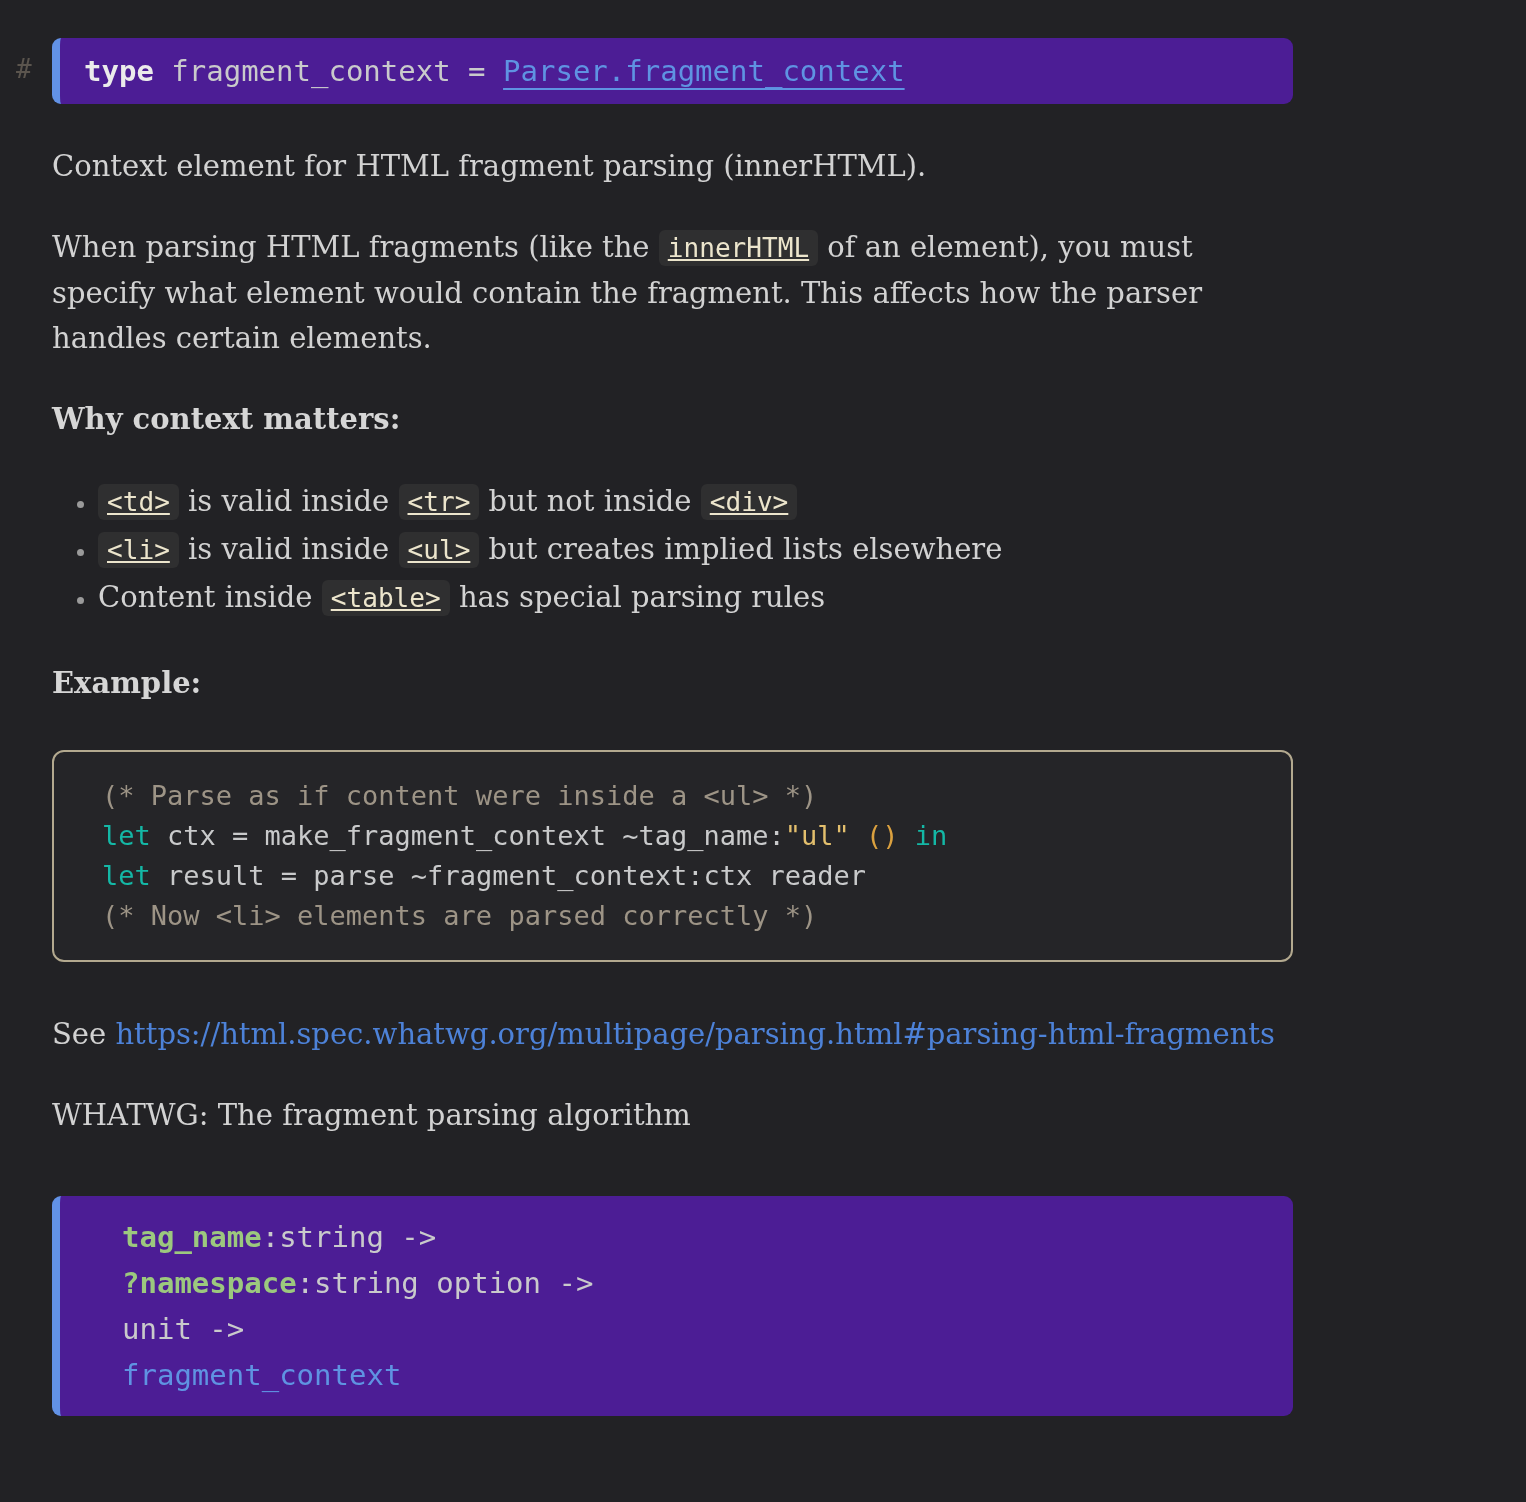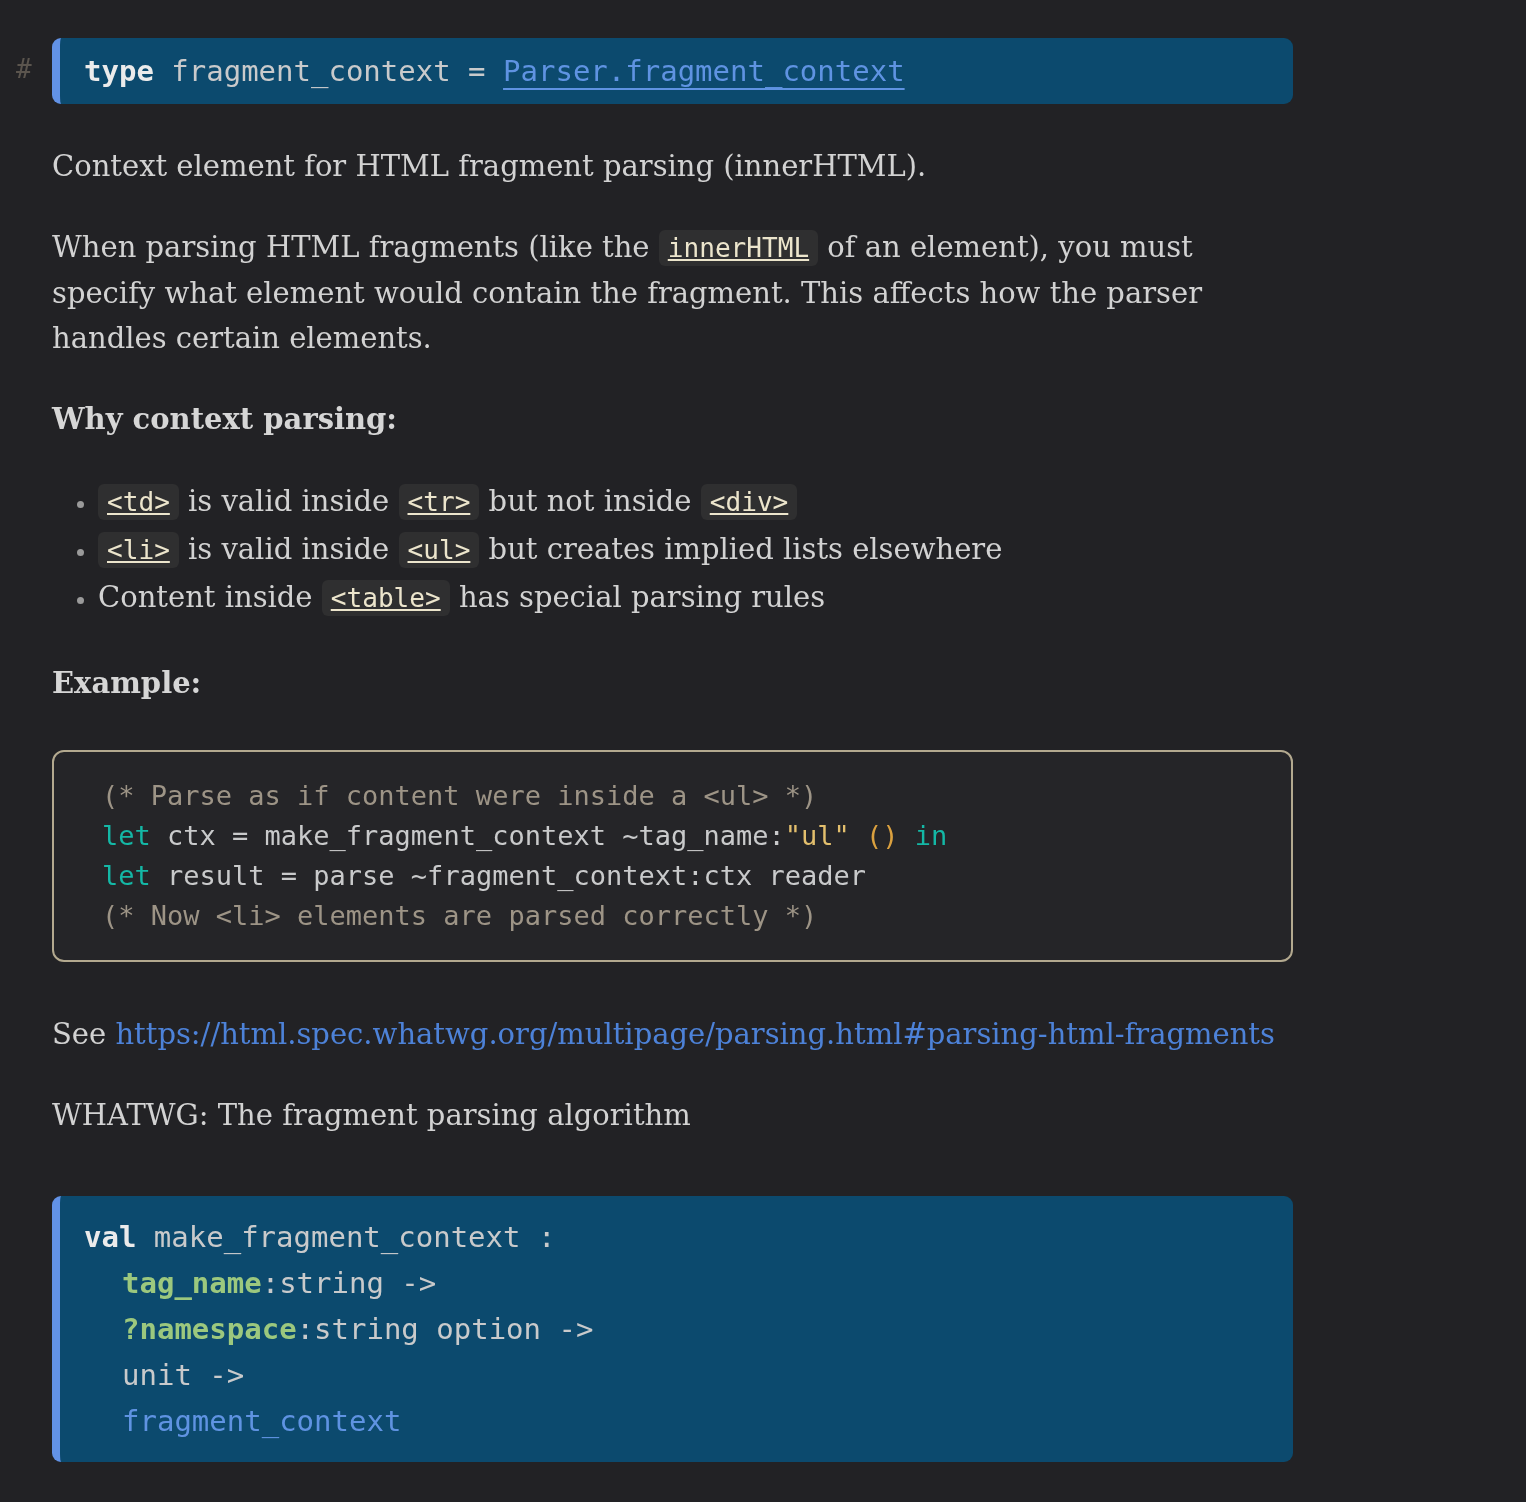--- a/index.html
+++ b/index.html
@@ -21,21 +21,21 @@
   .spec-row{position:relative;}
   .anchor-hash{
     position:absolute;
     left:-36px; top:16px;
     font-family:"DejaVu Sans Mono","Liberation Mono",monospace;
     font-size:26px;
     color:#5b554e;
     text-decoration:none;
   }
   .spec{
-    background:#0c4a6e;
+    background:#4c1d95;
     border-left:8px solid #6292e6;
     border-radius:9px;
     padding:13px 24px;
     font-family:"DejaVu Sans Mono","Liberation Mono",monospace;
     font-size:29px;
     line-height:40px;
     color:#c9cacb;
     margin:0 0 40px 0;
   }
   .spec.multi{padding:18px 24px;line-height:46px;margin-top:58px;margin-bottom:40px;}
@@ -88,40 +88,39 @@
 
   <div class="spec-row">
     <a class="anchor-hash" href="#">#</a>
     <div class="spec"><span class="seg-kwb">type</span><span class="seg-plain"> fragment_context = </span><a class="seg-linku" href="#">Parser.fragment_context</a></div>
   </div>
 
   <p>Context element for HTML fragment parsing (innerHTML).</p>
 
   <p><span class="seg-text">When parsing HTML fragments (like the </span><span class="seg-code">innerHTML</span><span class="seg-text"> of an element), you must specify what element would contain the fragment. This affects how the parser handles certain elements.</span></p>
 
-  <p class="bold">Why context parsing:</p>
+  <p class="bold">Why context matters:</p>
 
 
   <ul>
     <li><span class="seg-code">&lt;td&gt;</span><span class="seg-text"> is valid inside </span><span class="seg-code">&lt;tr&gt;</span><span class="seg-text"> but not inside </span><span class="seg-code">&lt;div&gt;</span></li>
     <li><span class="seg-code">&lt;li&gt;</span><span class="seg-text"> is valid inside </span><span class="seg-code">&lt;ul&gt;</span><span class="seg-text"> but creates implied lists elsewhere</span></li>
     <li><span class="seg-text">Content inside </span><span class="seg-code">&lt;table&gt;</span><span class="seg-text"> has special parsing rules</span></li>
   </ul>
 
   <p class="bold">Example:</p>
 
   <pre class="example"><div><span class="seg-comment">(* Parse as if content were inside a &lt;ul&gt; *)</span></div><div><span class="seg-kw">let</span><span class="seg-plain"> ctx = make_fragment_context ~tag_name:</span><span class="seg-str">"ul"</span><span class="seg-plain"> </span><span class="seg-paren">()</span><span class="seg-plain"> </span><span class="seg-kw">in</span></div><div><span class="seg-kw">let</span><span class="seg-plain"> result = parse ~fragment_context:ctx reader</span></div><div><span class="seg-comment">(* Now &lt;li&gt; elements are parsed correctly *)</span></div></pre>
 
   <p><span class="seg-text">See </span><a class="seg-alink" href="#">https://html.spec.whatwg.org/multipage/parsing.html#parsing-html-fragments</a></p>
 
   <p>WHATWG: The fragment parsing algorithm</p>
 
   <div class="spec-row">
     <div class="spec multi">
-      <div><span class="seg-kwb">val</span><span class="seg-plain"> make_fragment_context :</span></div>
       <div class="ind"><span class="seg-label">tag_name</span><span class="seg-plain">:string -&gt;</span></div>
       <div class="ind"><span class="seg-label">?namespace</span><span class="seg-plain">:string option -&gt;</span></div>
       <div class="ind"><span class="seg-plain">unit -&gt;</span></div>
       <div class="ind"><a class="seg-link" href="#">fragment_context</a></div>
     </div>
   </div>
 
 </div>
 
 </body></html>

